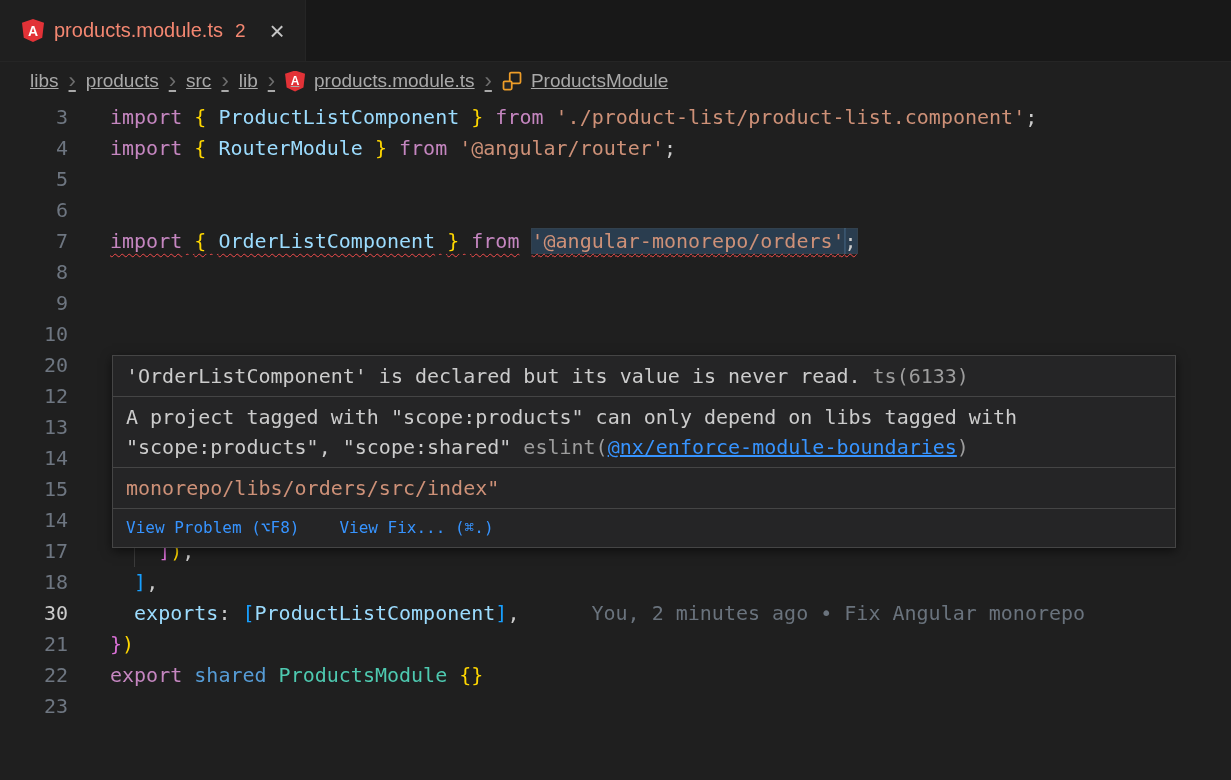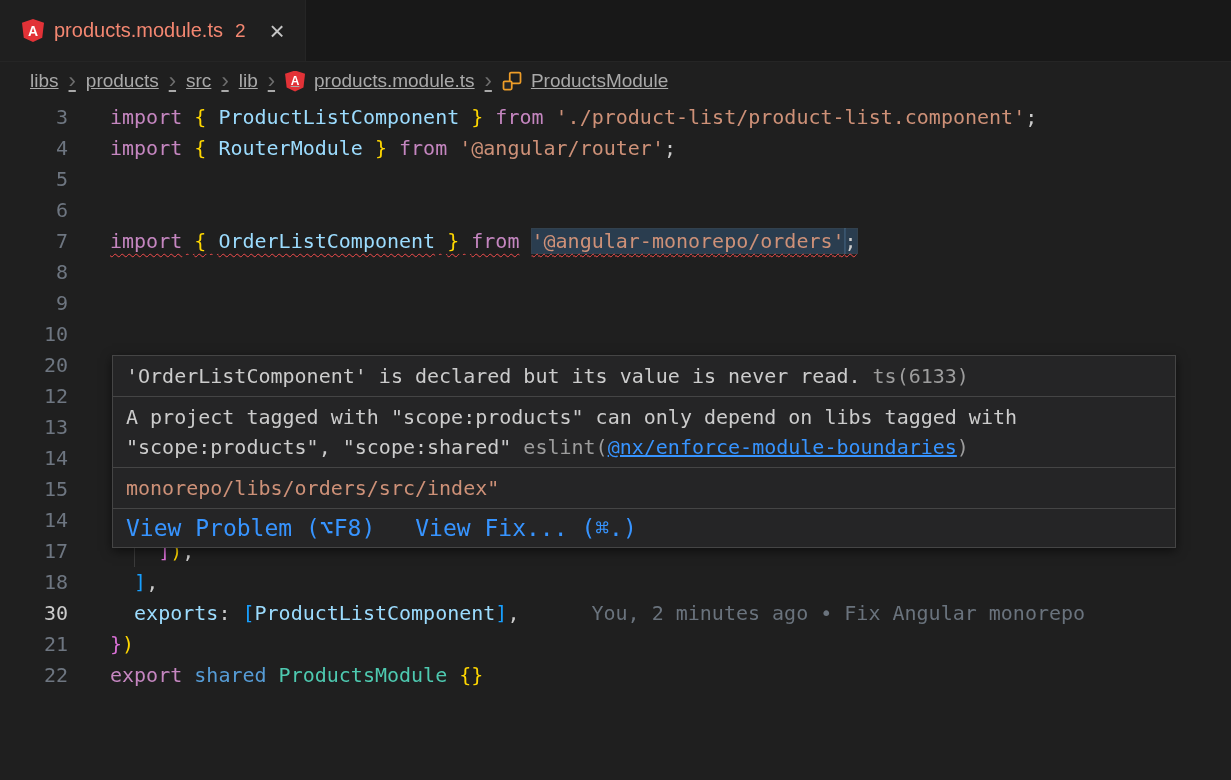--- a/index.html
+++ b/index.html
@@ -93,21 +93,21 @@
     box-shadow:0 3px 10px rgba(0,0,0,0.55);
     z-index:20;font-size:20px;
   }
   .hrow{padding:5px 13px;border-top:1px solid var(--popup_border,#454545)}
   .hrow:first-child{border-top:none}
   .hline{line-height:30px;white-space:pre}
   .hactions{
     display:flex;gap:40px;
     padding:5px 13px;
     border-top:1px solid var(--popup_border,#454545);
-    font-size:23px;line-height:28px;
+    font-size:16px;line-height:28px;
   }
   .haction{color:var(--link,#3794ff);cursor:pointer;white-space:pre}
 </style>
 </head>
 <body>
 
 <div class="tabstrip">
   <div class="tab">
     <span class="ng-icon">A</span>
     <span class="tab-title">products.module.ts</span>
@@ -153,20 +153,21 @@
       <div class="line"><div class="num">12</div><div class="code"></div></div>
       <div class="line"><div class="num">13</div><div class="code"></div></div>
       <div class="line"><div class="num">14</div><div class="code"></div></div>
       <div class="line"><div class="num">15</div><div class="code"><span class="ind"></span><span class="ind g"></span><span class="ind g"></span><span class="ind g"></span><span class="c-prop">component</span><span class="c-p">:</span><span class="c-p"> </span><span class="c-comp">ProductListComponent</span><span class="c-p">,</span></div></div>
       <div class="line"><div class="num">14</div><div class="code"><span class="ind"></span><span class="ind g"></span><span class="ind g"></span><span class="c-b3">}</span><span class="c-p">,</span></div></div>
       <div class="line"><div class="num">17</div><div class="code"><span class="ind"></span><span class="ind g"></span><span class="c-b2">]</span><span class="c-b1">)</span><span class="c-p">,</span></div></div>
       <div class="line"><div class="num">18</div><div class="code"><span class="ind"></span><span class="c-b3">]</span><span class="c-p">,</span></div></div>
       <div class="line"><div class="num active">30</div><div class="code"><span class="ind"></span><span class="c-prop">exports</span><span class="c-p">:</span><span class="c-p"> </span><span class="c-b3">[</span><span class="c-comp">ProductListComponent</span><span class="c-b3">]</span><span class="c-p">,</span><span class="blame">You, 2 minutes ago • Fix Angular monorepo</span></div></div>
       <div class="line"><div class="num">21</div><div class="code"><span class="c-b2">}</span><span class="c-b1">)</span></div></div>
       <div class="line"><div class="num">22</div><div class="code"><span class="c-kw">export</span><span class="c-p"> </span><span class="c-kw2">shared</span><span class="c-p"> </span><span class="c-cls">ProductsModule</span><span class="c-p"> </span><span class="c-b1">{}</span></div></div>
+      <div class="line"><div class="num">23</div><div class="code"></div></div>
     </div>
 
   <div class="hover">
     <div>
         <div class="hrow">
           <div class="hline"><span class="c-fg">'OrderListComponent' is declared but its value is never read.</span><span class="c-dim"> ts(6133)</span></div>
         </div>
         <div class="hrow">
           <div class="hline"><span class="c-fg">A project tagged with "scope:products" can only depend on libs tagged with</span></div>
           <div class="hline"><span class="c-fg">"scope:products", "scope:shared" </span><span class="c-dim">eslint(</span><span class="c-link">@nx/enforce-module-boundaries</span><span class="c-dim">)</span></div>

